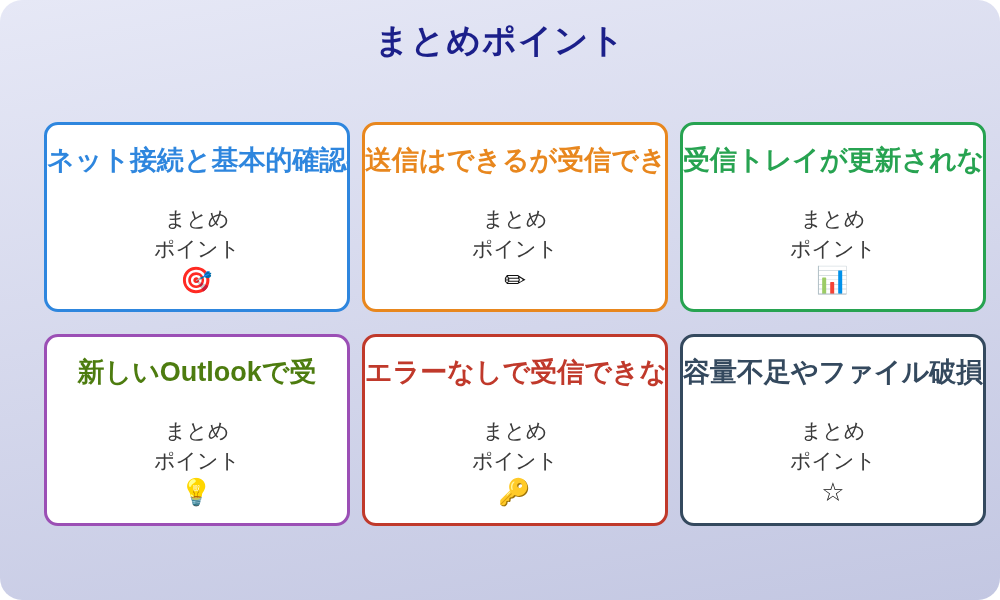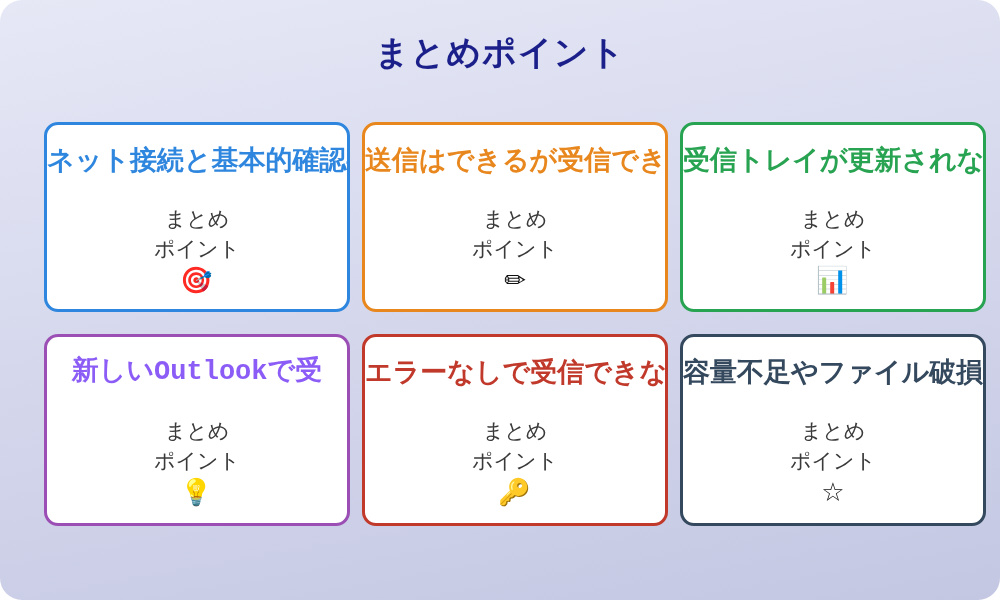--- a/index.html
+++ b/index.html
@@ -20,21 +20,21 @@
     background: linear-gradient(170deg, #e6e8f6 0%, #dcdef1 22%, #d5d8ec 48%, #cbcee8 75%, #c3c7e2 100%);
     font-family: "Liberation Sans", "DejaVu Sans", sans-serif;
   }
 
   .page-title {
     text-align: center;
     color: #1b1f8a;
     font-size: 34px;
     font-weight: bold;
     letter-spacing: 1px;
-    padding-top: 32px;
+    padding-top: 20px;
     margin: 0;
     line-height: 1.2;
   }
 
   .grid {
     position: absolute;
     left: 44px;
     top: 122px;
     width: 912px;
     display: grid;
@@ -117,21 +117,21 @@
     <div class="card" style="border-color: rgb(39, 163, 81);">
       <div class="card-title" style="color: rgb(39, 163, 81); white-space: nowrap;">受信トレイが更新されない</div>
       <div class="card-body">
         <div>まとめ</div>
         <div>ポイント</div>
       </div>
       <div class="card-icon">📊</div>
     </div>
 
     <div class="card" style="border-color: rgb(155, 79, 181);">
-      <div class="card-title" style="color: #8b5cf6; white-space: nowrap; font-family: Liberation Mono, monospace;">新しいOutlookで受</div>
+      <div class="card-title" style="color: #4d7c0f; white-space: nowrap;">新しいOutlookで受</div>
       <div class="card-body">
         <div>まとめ</div>
         <div>ポイント</div>
       </div>
       <div class="card-icon">💡</div>
     </div>
 
     <div class="card" style="border-color: rgb(192, 57, 43);">
       <div class="card-title" style="color: rgb(192, 57, 43); white-space: nowrap;">エラーなしで受信できない</div>
       <div class="card-body">

